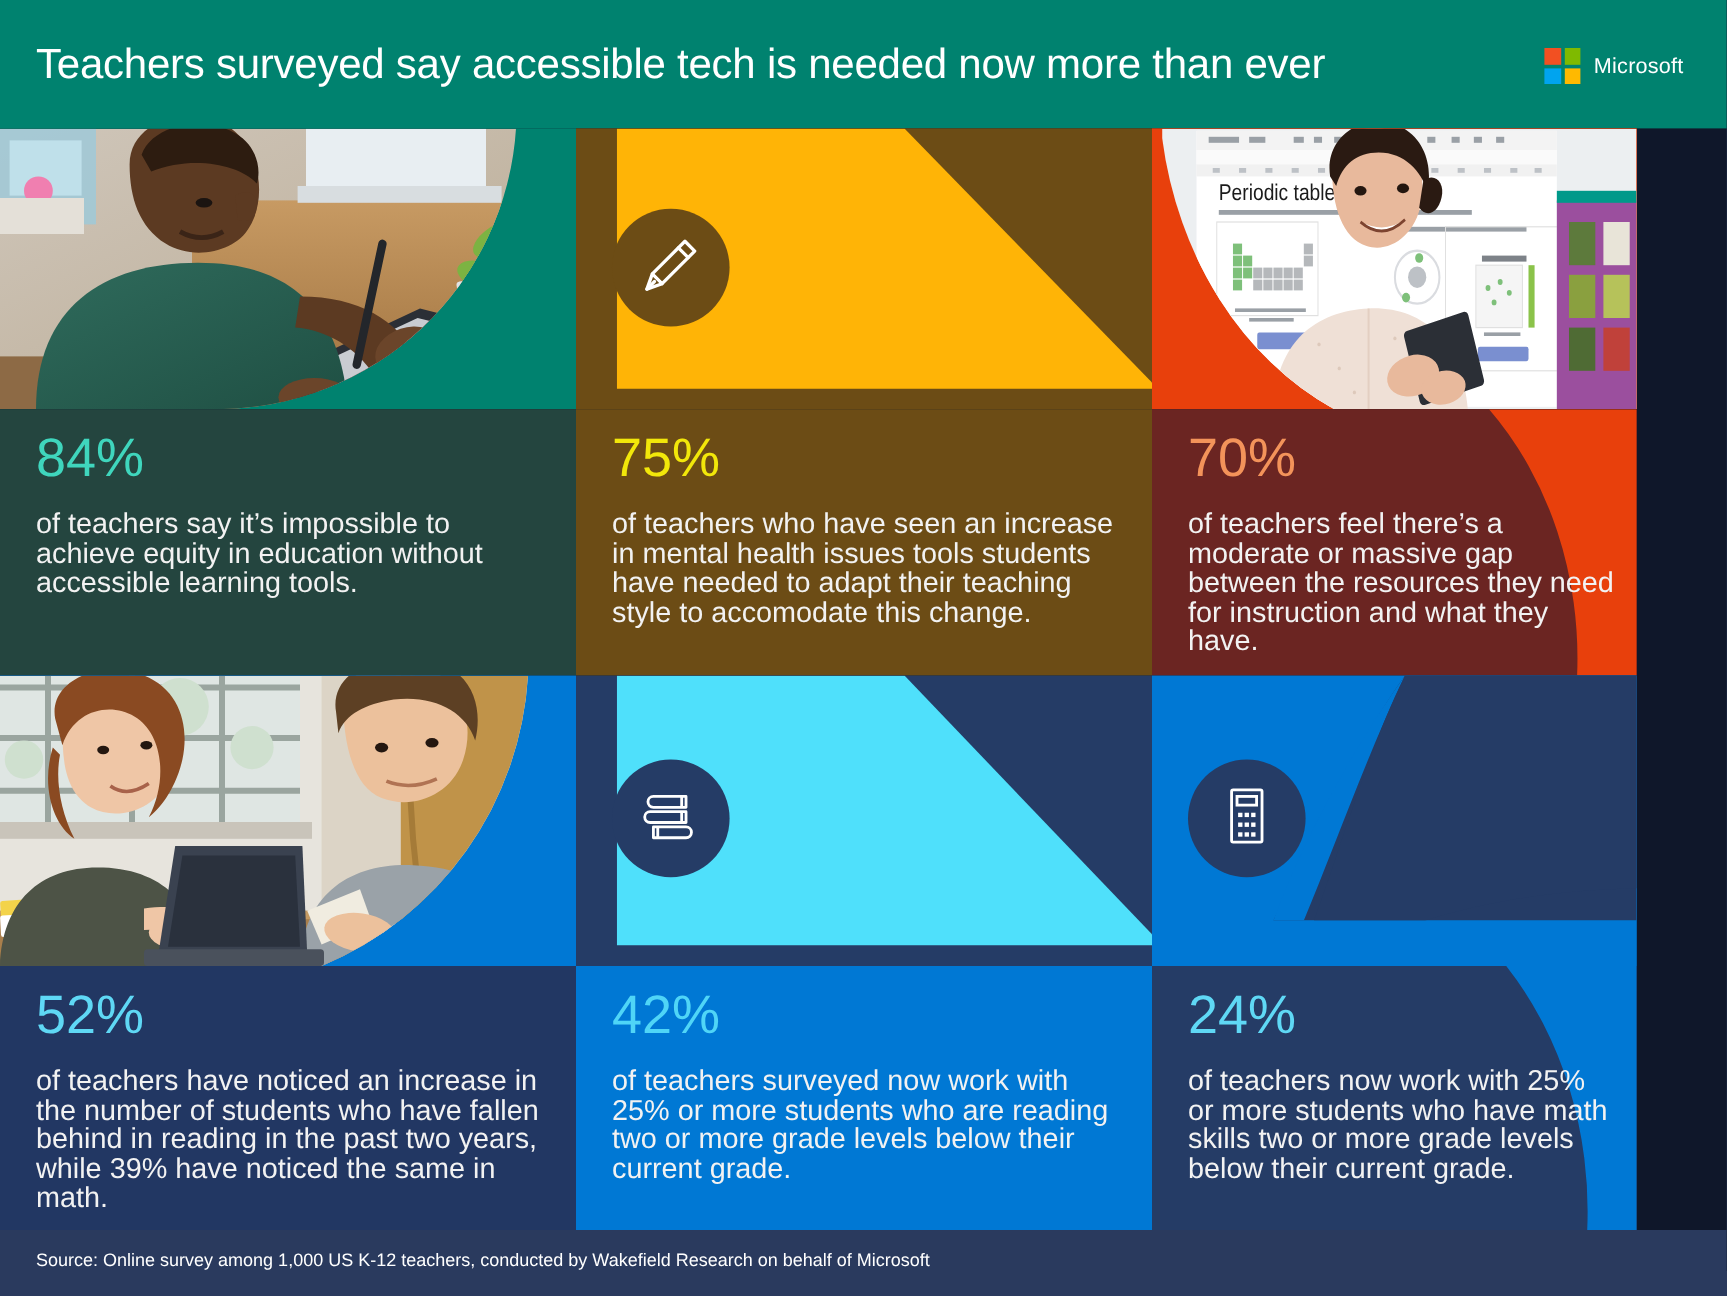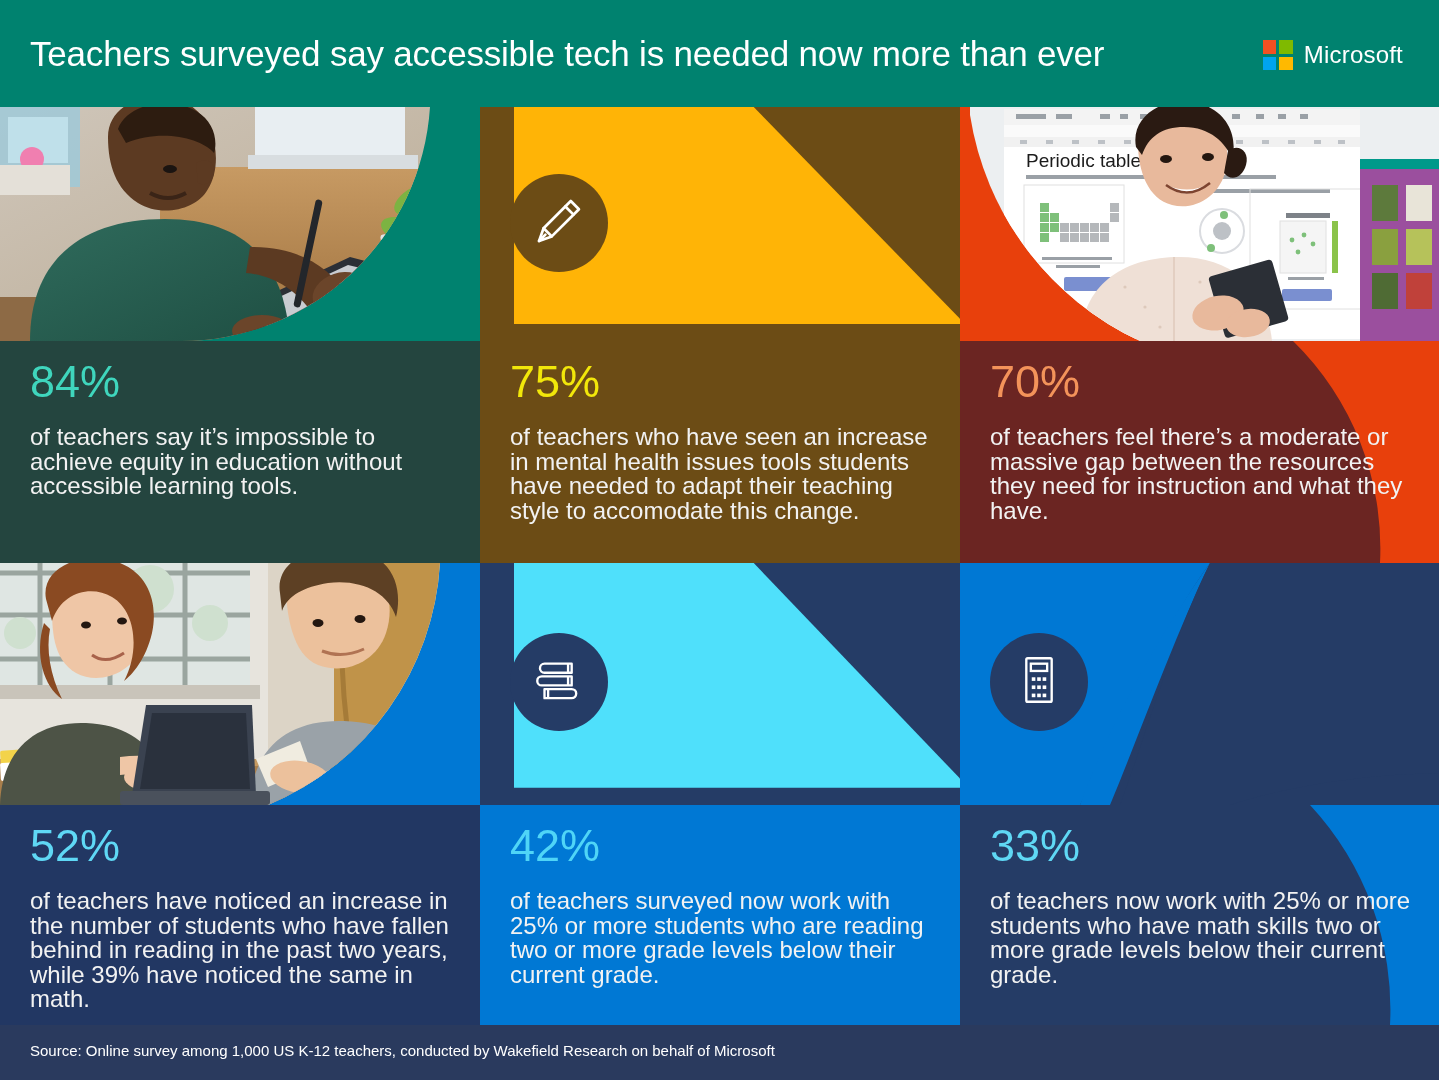--- a/index.html
+++ b/index.html
@@ -21,34 +21,34 @@
     font-size:35px; font-weight:400; color:#ffffff;
     letter-spacing:-0.2px; white-space:nowrap;
   }
   .ms-logo {
     position:absolute; right:36px; top:40px;
     display:flex; align-items:center; gap:11px;
   }
   .ms-squares { width:30px; height:30px; display:grid;
     grid-template-columns:1fr 1fr; grid-template-rows:1fr 1fr; gap:3px; }
   .ms-sq { width:100%; height:100%; }
-  .ms-word { font-size:24px; color:#fff; font-weight:400; letter-spacing:0.2px; }
+  .ms-word { font-size:18px; color:#fff; font-weight:400; letter-spacing:0.2px; }
 
   
   .cell { position:absolute; overflow:hidden; }
 
   
   .img-r1 { top:107px; height:234px; }
   .txt-r1 { top:341px; height:222px; }
   .img-r2 { top:563px; height:242px; }
   .txt-r2 { top:805px; height:220px; }
 
   .col1 { left:0px;   width:480px; }
   .col2 { left:480px; width:480px;padding-left:34px; }
-  .col3 { left:960px; width:479px; }
+  .col3 { left:960px; width:404px; }
 
   .photo { position:absolute; inset:0; }
   .photo svg, .deco svg { display:block; width:100%; height:100%; }
 
   
   .stat-pct {
     position:absolute; left:30px; top:18px;
     font-size:45px; font-weight:300; line-height:1;
     letter-spacing:0px;
   }
@@ -451,21 +451,21 @@
     <div class="stat-pct" style="color:#4fd5f7">42%</div>
     <div class="stat-body">of teachers surveyed now work with 25% or more students who are reading two or more grade levels below their current grade.</div>
   </div>
 
   <div class="cell col3 txt-r2" style="background:#253c66">
     <div class="deco" style="position:absolute;inset:0">
       <svg viewBox="0 0 479 220" preserveAspectRatio="none">
         <path d="M479,0 V220 H430 A300 300 0 0 0 350 0 Z" fill="#0078d4"></path>
       </svg>
     </div>
-    <div class="stat-pct" style="color:#5fd8f5">33%</div>
+    <div class="stat-pct" style="color:#5fd8f5">24%</div>
     <div class="stat-body">of teachers now work with 25% or more students who have math skills two or more grade levels below their current grade.</div>
   </div>
 
   <div class="footer">
     <div class="footer-text">Source: Online survey among 1,000 US K-12 teachers, conducted by Wakefield Research on behalf of Microsoft</div>
   </div>
 
 </div>
 
 </body></html>

